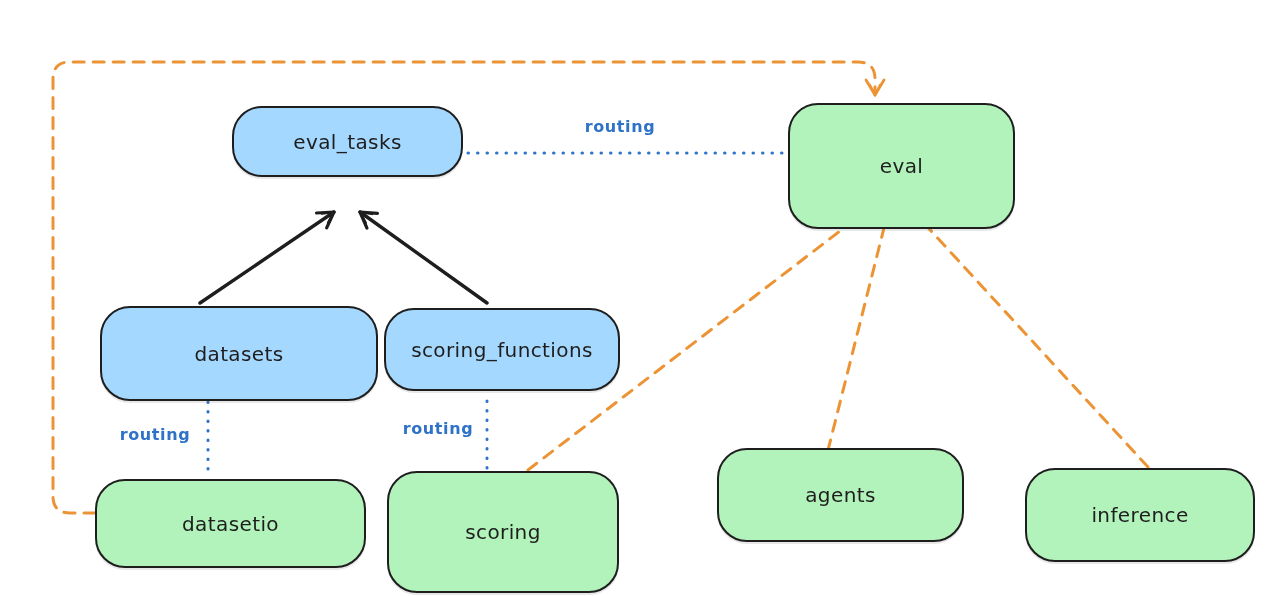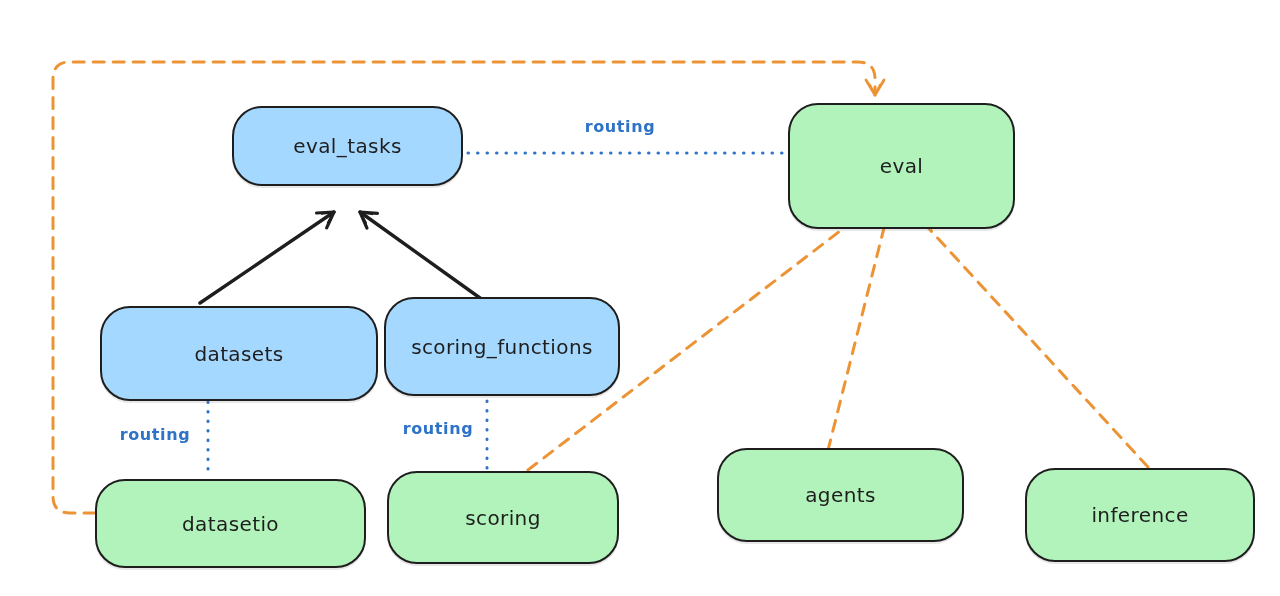--- a/index.html
+++ b/index.html
@@ -54,41 +54,41 @@
     <line x1="468" y1="153" x2="786" y2="153" stroke="#2e73c8" stroke-width="3" stroke-linecap="round" stroke-dasharray="0.5 9"></line>
     <line x1="208" y1="402" x2="208" y2="478" stroke="#2e73c8" stroke-width="3" stroke-linecap="round" stroke-dasharray="0.5 9"></line>
     <line x1="487" y1="401" x2="487" y2="469" stroke="#2e73c8" stroke-width="3" stroke-linecap="round" stroke-dasharray="0.5 9"></line>
 
     <path d="M 95 513 L 70 513 Q 53 513 53 496 L 53 79 Q 53 62 70 62 L 858 62 Q 875 62 875 79 L 875 95" fill="none" stroke="#ec9435" stroke-width="3" stroke-linecap="round" stroke-dasharray="11 9" marker-end="url(#arrowOrange)"></path>
     <line x1="528" y1="470" x2="870" y2="208" stroke="#ec9435" stroke-width="3" stroke-linecap="round" stroke-dasharray="11 9" marker-end="url(#arrowOrange)"></line>
     <line x1="823" y1="470" x2="889" y2="208" stroke="#ec9435" stroke-width="3" stroke-linecap="round" stroke-dasharray="11 9" marker-end="url(#arrowOrange)"></line>
     <line x1="1148" y1="467" x2="910" y2="208" stroke="#ec9435" stroke-width="3" stroke-linecap="round" stroke-dasharray="11 9" marker-end="url(#arrowOrange)"></line>
   </svg>
 
-  <div class="node blue" style="left:232px;top:106px;width:231px;height:80px;">
+  <div class="node blue" style="left:232px;top:106px;width:231px;height:71px;">
     <span>eval_tasks</span>
   </div>
 
   <div class="node green" style="left:788px;top:103px;width:227px;height:126px;">
     <span>eval</span>
   </div>
 
   <div class="node blue" style="left:100px;top:306px;width:278px;height:95px;">
     <span>datasets</span>
   </div>
 
-  <div class="node blue" style="left:384px;top:297px;width:236px;height:99px;">
+  <div class="node blue" style="left:384px;top:308px;width:236px;height:83px;">
     <span>scoring_functions</span>
   </div>
 
   <div class="node green" style="left:95px;top:479px;width:271px;height:89px;">
     <span>datasetio</span>
   </div>
 
-  <div class="node green" style="left:387px;top:471px;width:232px;height:93px;">
+  <div class="node green" style="left:387px;top:471px;width:232px;height:122px;">
     <span>scoring</span>
   </div>
 
   <div class="node green" style="left:717px;top:448px;width:247px;height:94px;justify-content:center;">
     <span>agents</span>
   </div>
 
   <div class="node green" style="left:1025px;top:468px;width:230px;height:94px;">
     <span>inference</span>
   </div>

